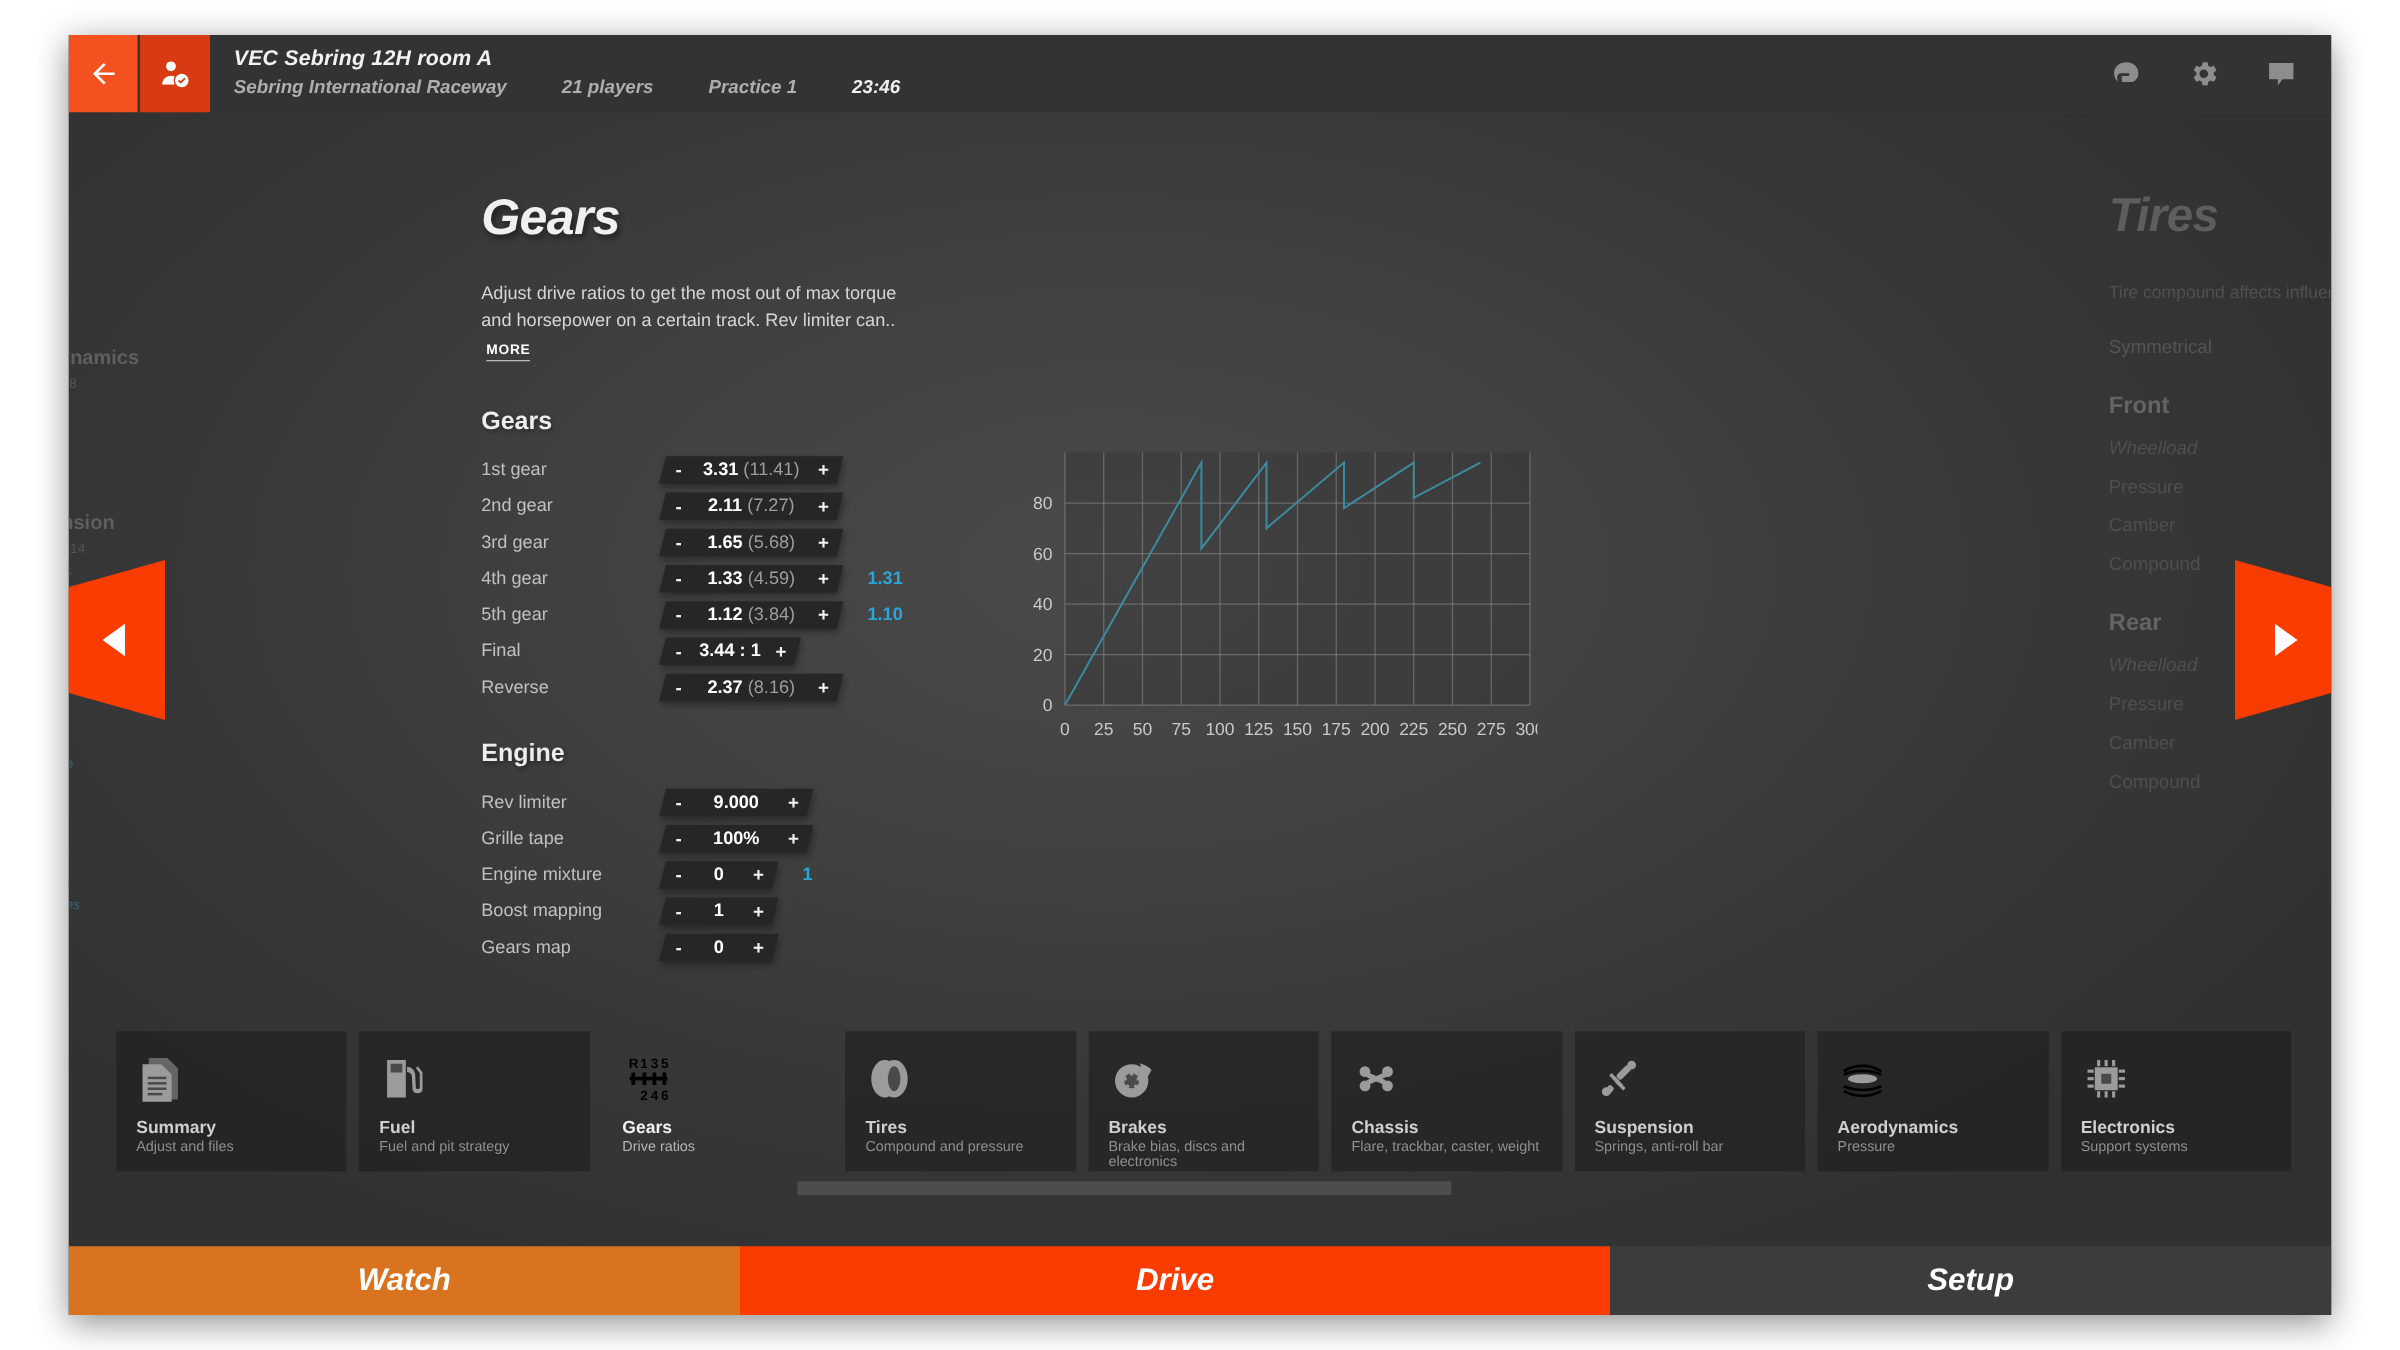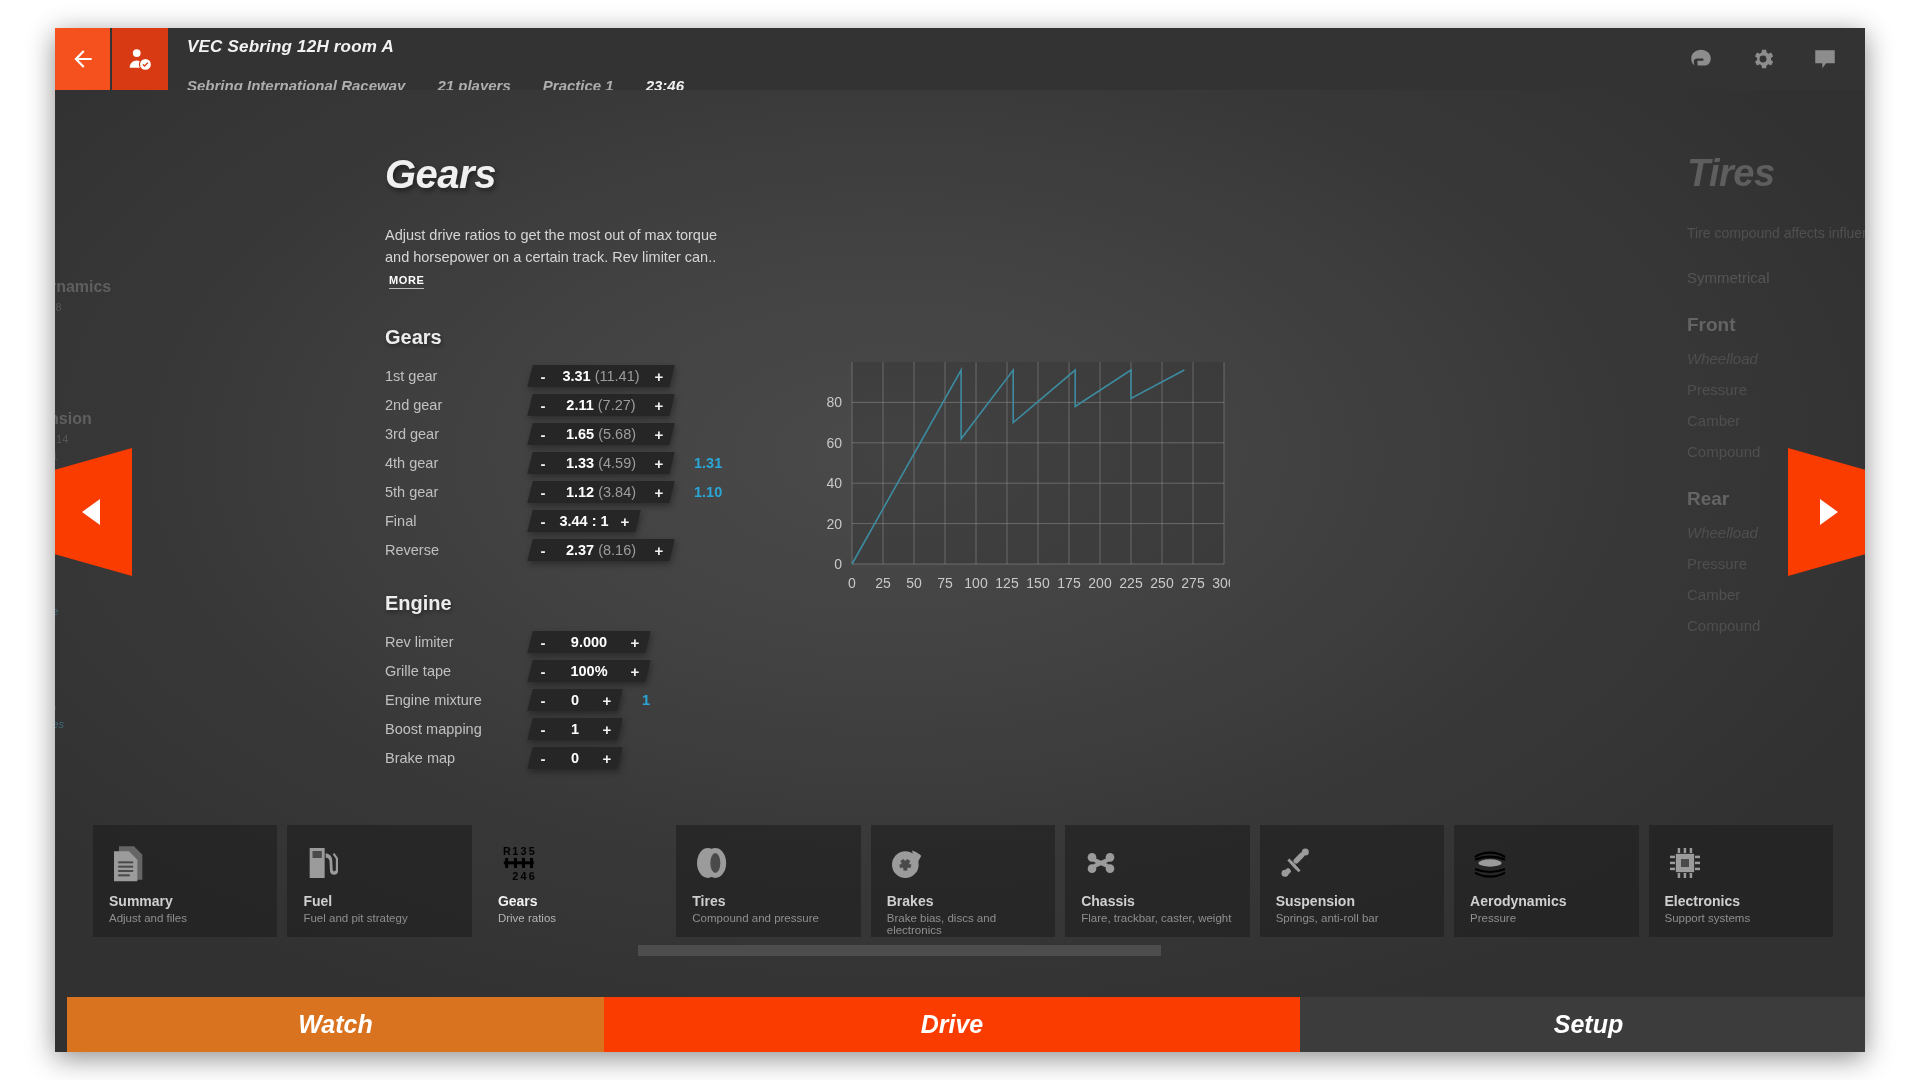--- a/index.html
+++ b/index.html
@@ -20,21 +20,21 @@
   
   .header { position:absolute; left:0; top:0; width:100%; height:62px; background:#333333; }
   .hdr-back { position:absolute; left:0; top:0; width:55px; height:62px; background:#f4511e;
               display:flex; align-items:center; justify-content:center; cursor:pointer; }
   .hdr-back svg { width:26px; height:26px; fill:#fff; }
   .hdr-user { position:absolute; left:57px; top:0; width:56px; height:62px; background:#d83a13;
               display:flex; align-items:center; justify-content:center; cursor:pointer; }
   .hdr-user svg { width:26px; height:26px; fill:#fff; }
   .hdr-texts { position:absolute; left:132px; top:9px; }
   .hdr-title { font-style:italic; font-weight:bold; font-size:17px; color:#f2f2f2; letter-spacing:.2px; }
-  .hdr-sub { margin-top:20px; font-style:italic; font-weight:bold; font-size:15px; color:#aeaeae; display:flex; gap:32px; }
+  .hdr-sub { margin-top:4px; font-style:italic; font-weight:bold; font-size:15px; color:#aeaeae; display:flex; gap:44px; }
   .hdr-sub .bright { color:#f0f0f0; }
   .hdr-icons { position:absolute; right:26px; top:0; height:62px; display:flex; align-items:center; gap:34px; }
   .hdr-icons .ic { width:28px; height:28px; cursor:pointer; display:flex; align-items:center; justify-content:center; }
   .hdr-icons svg { fill:#8d8d8d; }
 
   
   .stage { position:absolute; left:0; top:62px; width:100%; height:962px;
            background: radial-gradient(ellipse 1100px 620px at 46% 38%, #4a4a4a 0%, #414141 38%, #383838 66%, #313131 100%); }
 
   
@@ -99,21 +99,21 @@
   .tile.active .t-icon svg { fill:#d2d2d2; }
   .tile .t-name { margin-top:6px; font-size:14px; font-weight:bold; color:#cfcfcf; }
   .tile.active .t-name { color:#f2f2f2; }
   .tile .t-sub { margin-top:3px; font-size:11.5px; color:#8f8f8f; }
   .tile.active .t-sub { color:#b4b4b4; }
 
   .scrollbar { position:absolute; left:38px; bottom:96px; width:1740px; height:11px; }
   .scroll-thumb { position:absolute; left:545px; top:0; width:523px; height:11px; background:#4d4d4d; cursor:pointer; }
 
   
-  .actions { position:absolute; left:0; bottom:0; width:100%; height:55px; display:flex;margin-left:12px; }
+  .actions { position:absolute; left:0; bottom:0; width:100%; height:55px; display:flex; }
   .act { display:flex; align-items:center; justify-content:center;
          font-style:italic; font-weight:bold; font-size:25px; color:#ffffff; cursor:pointer; }
   .act-watch { width:537px; background:#d9731f; }
   .act-setup { width:577px; background:#3c3c3c; }
   .act-drive { flex:1; background:#fa3c00; }
 </style>
 </head>
 <body>
 
 <div id="app">
@@ -340,21 +340,21 @@
           </div>
           <div class="ctl-row">
             <div class="ctl-label">Boost mapping</div>
             <div class="stepper" style="width: 90px;">
               <div class="st-btn">-</div>
               <div class="st-val">1</div>
               <div class="st-btn">+</div>
             </div>
           </div>
           <div class="ctl-row">
-            <div class="ctl-label">Brake map</div>
+            <div class="ctl-label">Gears map</div>
             <div class="stepper" style="width: 90px;">
               <div class="st-btn">-</div>
               <div class="st-val">0</div>
               <div class="st-btn">+</div>
             </div>
           </div>
         </div>
 
       <div class="chart-wrap">
         <svg id="chart-svg" width="430" height="260" viewBox="0 0 430 260">

